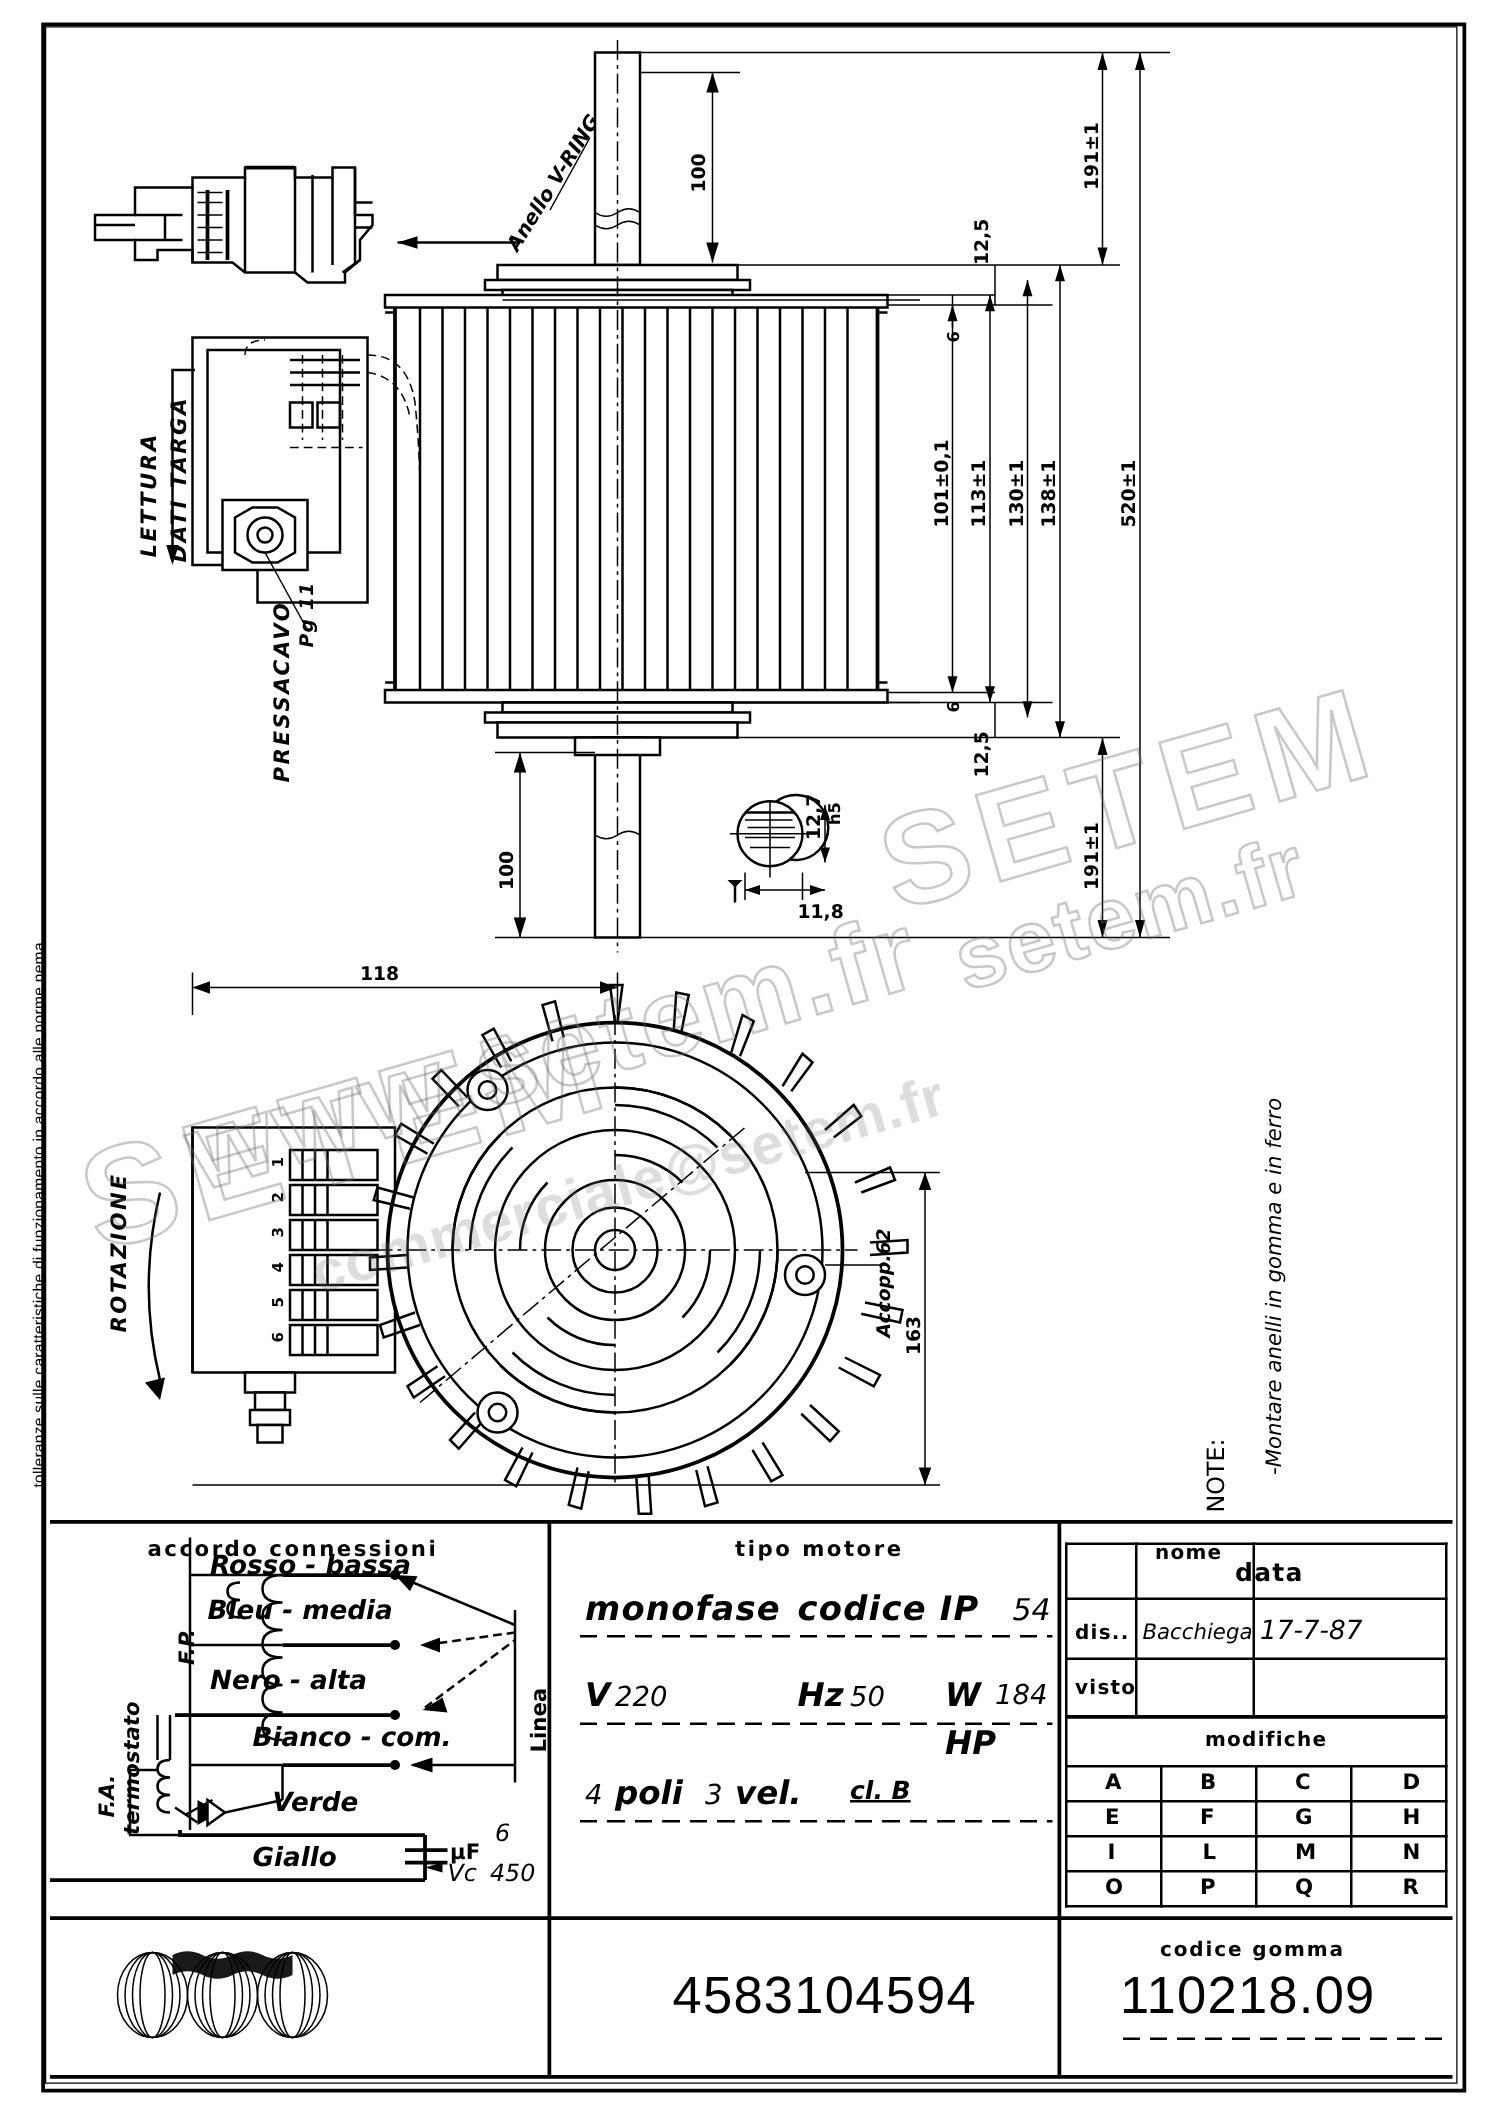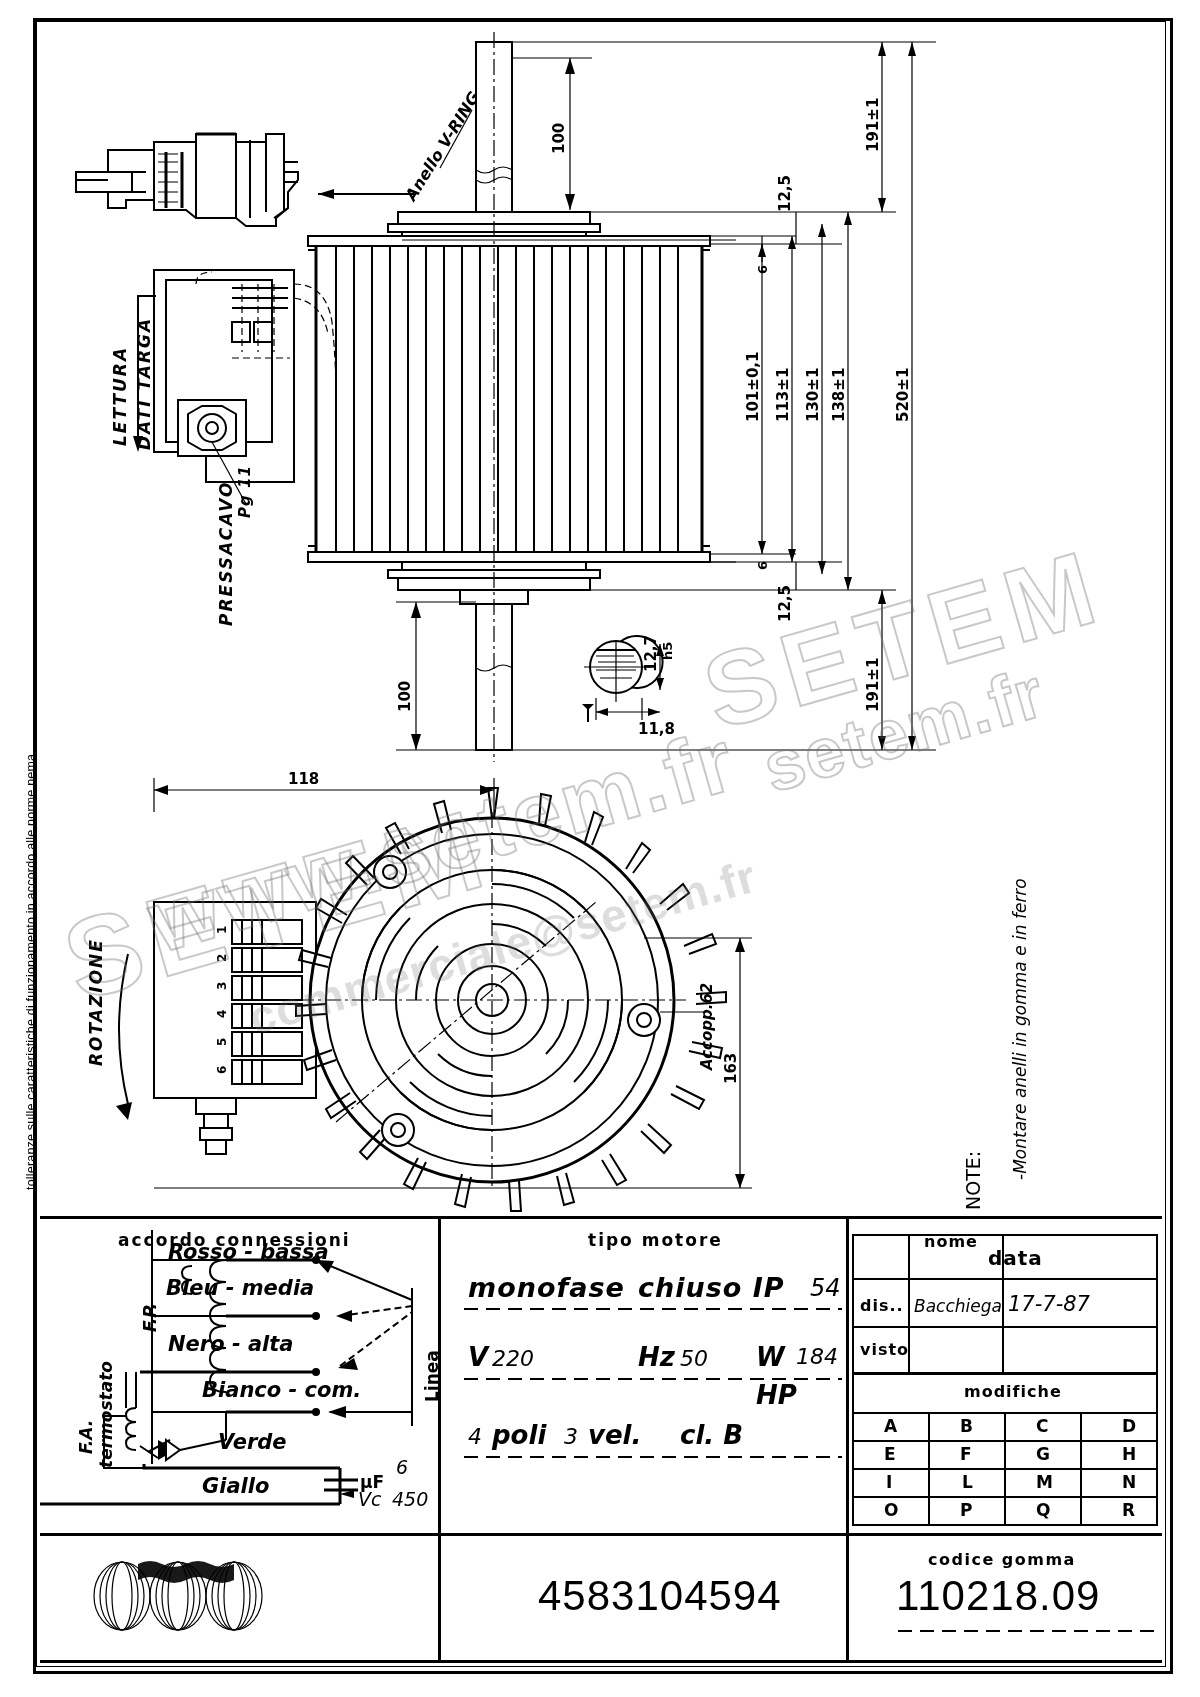--- a/index.html
+++ b/index.html
@@ -447,38 +447,38 @@
     <div class="txt hand" style="left:162px;top:258px;font-size:21px;">Giallo</div>
 
     <div class="txt" style="left:320px;top:256px;font-size:17px;font-weight:bold;font-family:'DejaVu Sans',sans-serif;">µF</div>
     <div class="txt hand" style="left:356px;top:240px;font-size:19px;font-weight:normal;">6</div>
     <div class="txt hand" style="left:318px;top:272px;font-size:19px;font-weight:normal;">Vc</div>
     <div class="txt hand" style="left:352px;top:272px;font-size:19px;font-weight:normal;">450</div>
 
     <div class="txt stencil" style="left:548px;top:14px;font-size:17px;letter-spacing:2px;">tipo  motore</div>
 
     <div class="txt" style="left:428px;top:56px;font-size:27px;font-weight:bold;font-style:italic;font-family:'DejaVu Sans',sans-serif;letter-spacing:1px;">monofase</div>
-    <div class="txt" style="left:598px;top:56px;font-size:27px;font-weight:bold;font-style:italic;font-family:'DejaVu Sans',sans-serif;letter-spacing:1px;">chiuso IP</div>
+    <div class="txt" style="left:598px;top:56px;font-size:27px;font-weight:bold;font-style:italic;font-family:'DejaVu Sans',sans-serif;letter-spacing:1px;">codice IP</div>
     <div class="txt hand" style="left:770px;top:58px;font-size:24px;font-weight:normal;">54</div>
     <div class="tb-line" style="left:424px;top:92px;width:378px;height:2px;background:repeating-linear-gradient(to right,#000 0 14px,transparent 14px 22px);"></div>
 
     <div class="txt" style="left:428px;top:126px;font-size:26px;font-weight:bold;font-style:italic;font-family:'DejaVu Sans',sans-serif;">V</div>
     <div class="txt hand" style="left:452px;top:130px;font-size:22px;font-weight:normal;">220</div>
     <div class="txt" style="left:598px;top:126px;font-size:26px;font-weight:bold;font-style:italic;font-family:'DejaVu Sans',sans-serif;">Hz</div>
     <div class="txt hand" style="left:640px;top:130px;font-size:22px;font-weight:normal;">50</div>
     <div class="txt" style="left:716px;top:126px;font-size:26px;font-weight:bold;font-style:italic;font-family:'DejaVu Sans',sans-serif;">W</div>
     <div class="txt hand" style="left:756px;top:128px;font-size:22px;font-weight:normal;">184</div>
     <div class="tb-line" style="left:424px;top:162px;width:378px;height:2px;background:repeating-linear-gradient(to right,#000 0 14px,transparent 14px 22px);"></div>
     <div class="txt" style="left:716px;top:164px;font-size:26px;font-weight:bold;font-style:italic;font-family:'DejaVu Sans',sans-serif;">HP</div>
 
     <div class="txt hand" style="left:428px;top:208px;font-size:22px;font-weight:normal;">4</div>
     <div class="txt" style="left:452px;top:204px;font-size:26px;font-weight:bold;font-style:italic;font-family:'DejaVu Sans',sans-serif;">poli</div>
     <div class="txt hand" style="left:524px;top:208px;font-size:22px;font-weight:normal;">3</div>
     <div class="txt" style="left:548px;top:204px;font-size:26px;font-weight:bold;font-style:italic;font-family:'DejaVu Sans',sans-serif;">vel.</div>
-    <div class="txt" style="left:640px;top:204px;font-size:26px;font-weight:bold;font-style:italic;font-family:'DejaVu Sans',sans-serif;">cl. B</div>
+    <div class="txt" style="left:640px;top:204px;font-size:20px;font-weight:bold;font-style:italic;font-family:'DejaVu Sans',sans-serif;text-decoration:underline;">cl. B</div>
     <div class="tb-line" style="left:424px;top:240px;width:378px;height:2px;background:repeating-linear-gradient(to right,#000 0 14px,transparent 14px 22px);"></div>
 
     <div class="tb-line" style="left:812px;top:18px;width:306px;height:2px;"></div>
     <div class="tb-line" style="left:812px;top:62px;width:306px;height:2px;"></div>
     <div class="tb-line" style="left:812px;top:110px;width:306px;height:2px;"></div>
     <div class="tb-line" style="left:812px;top:156px;width:306px;height:3px;"></div>
     <div class="tb-line" style="left:812px;top:196px;width:306px;height:2px;"></div>
     <div class="tb-line" style="left:812px;top:224px;width:306px;height:2px;"></div>
     <div class="tb-line" style="left:812px;top:252px;width:306px;height:2px;"></div>
     <div class="tb-line" style="left:812px;top:280px;width:306px;height:2px;"></div>

